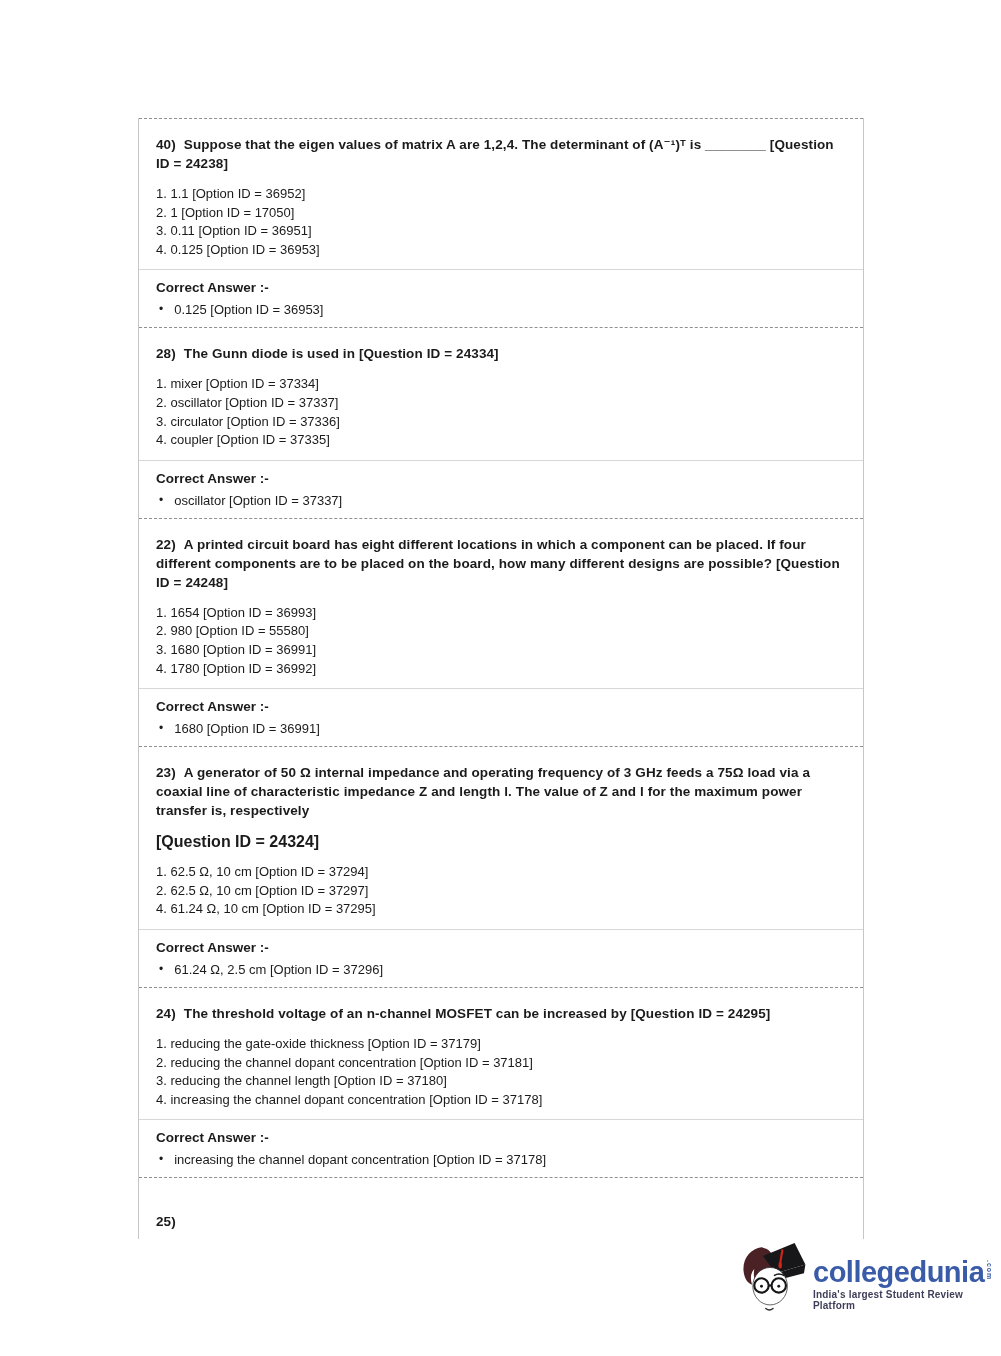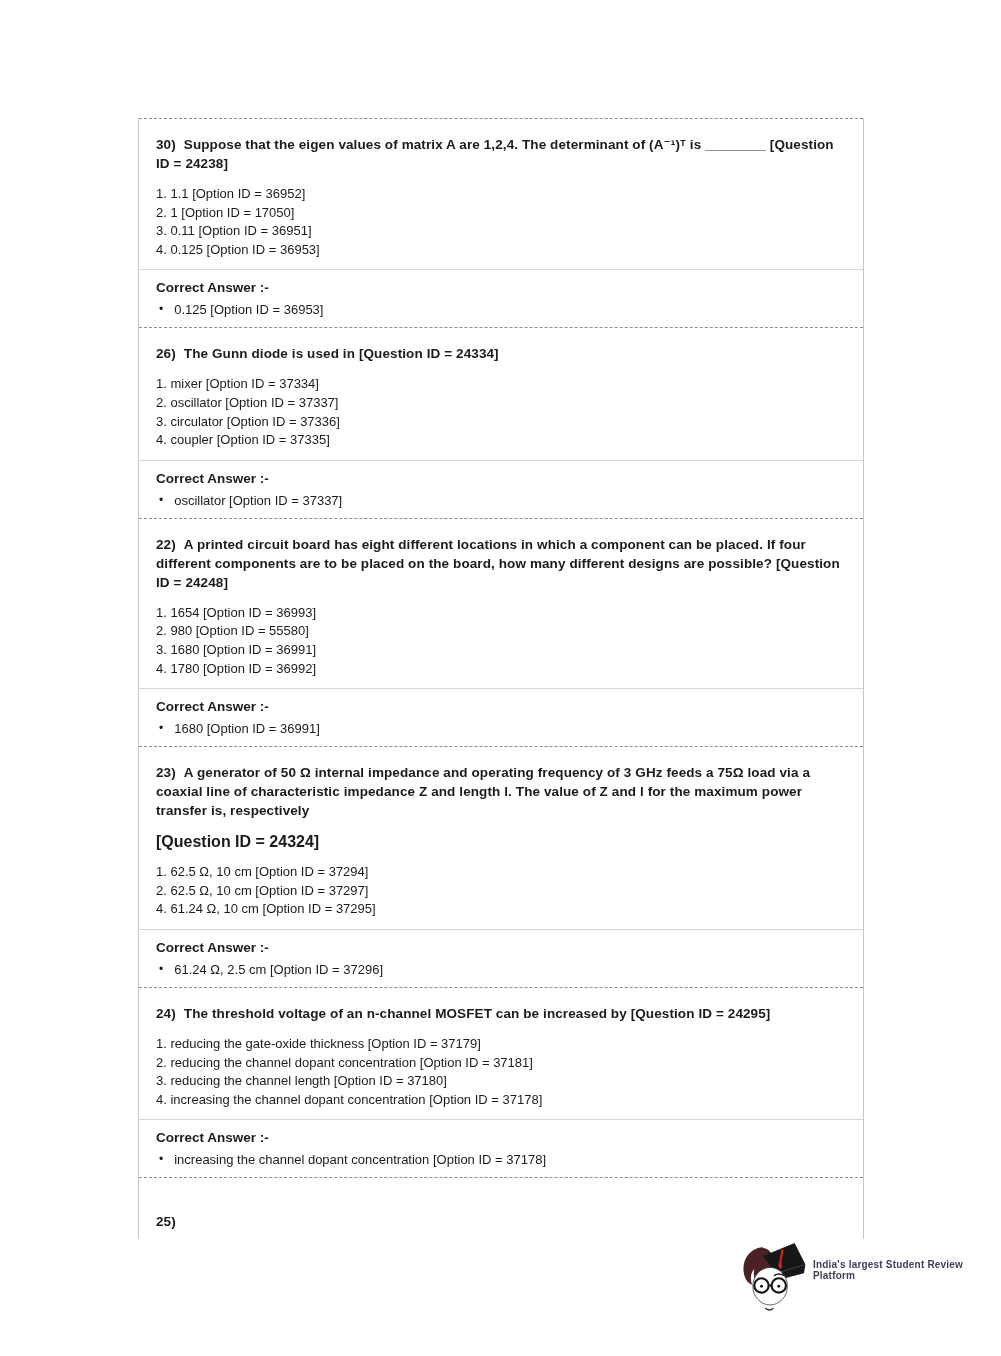--- a/index.html
+++ b/index.html
@@ -64,39 +64,39 @@
   }
 </style>
 </head>
 <body>
 
 <div class="doc">
   <div class="sep-dashed"></div>
 
   <section class="qblock">
     <div class="qbody">
-      <p class="qtitle"><span class="qnum">30)</span><span>Suppose that the eigen values of matrix A are 1,2,4. The determinant of (A⁻¹)ᵀ is ________ [Question ID = 24238]</span></p>
+      <p class="qtitle"><span class="qnum">40)</span><span>Suppose that the eigen values of matrix A are 1,2,4. The determinant of (A⁻¹)ᵀ is ________ [Question ID = 24238]</span></p>
       <ul class="opts">
         <li>1. 1.1 [Option ID = 36952]</li>
         <li>2. 1 [Option ID = 17050]</li>
         <li>3. 0.11 [Option ID = 36951]</li>
         <li>4. 0.125 [Option ID = 36953]</li>
       </ul>
     </div>
     <div class="sep-solid"></div>
     <div class="ca">
       <p class="ca-label">Correct Answer :-</p>
       <p class="ca-ans"><span>0.125 [Option ID = 36953]</span></p>
     </div>
     <div class="sep-dashed"></div>
   </section>
 
   <section class="qblock">
     <div class="qbody">
-      <p class="qtitle"><span class="qnum">26)</span><span>The Gunn diode is used in [Question ID = 24334]</span></p>
+      <p class="qtitle"><span class="qnum">28)</span><span>The Gunn diode is used in [Question ID = 24334]</span></p>
       <ul class="opts">
         <li>1. mixer [Option ID = 37334]</li>
         <li>2. oscillator [Option ID = 37337]</li>
         <li>3. circulator [Option ID = 37336]</li>
         <li>4. coupler [Option ID = 37335]</li>
       </ul>
     </div>
     <div class="sep-solid"></div>
     <div class="ca">
       <p class="ca-label">Correct Answer :-</p>
@@ -183,15 +183,19 @@
 
     <circle cx="34" cy="63" r="10" fill="#ffffff" stroke="#17171a" stroke-width="3"></circle>
     <circle cx="58" cy="63" r="10" fill="#ffffff" stroke="#17171a" stroke-width="3"></circle>
     <path d="M44 63 L48 63" stroke="#17171a" stroke-width="3"></path>
     <circle cx="34" cy="64" r="2" fill="#17171a"></circle>
     <circle cx="58" cy="64" r="2" fill="#17171a"></circle>
 
     <path d="M40 95 Q45 99 50 95" stroke="#2a2a2a" stroke-width="2" fill="none" stroke-linecap="round"></path>
   </svg>
   <div class="logo-textcol">
+    <div class="brand-row">
+      <span class="brand" style="color:#3a5ca8;">collegedunia</span>
+      <span class="brand-suffix" style="color:#3a5ca8;">.com</span>
+    </div>
     <div class="tagline" style="color:#3e3e5a;">India's largest Student Review Platform</div>
   </div>
 </div>
 
 </body></html>

